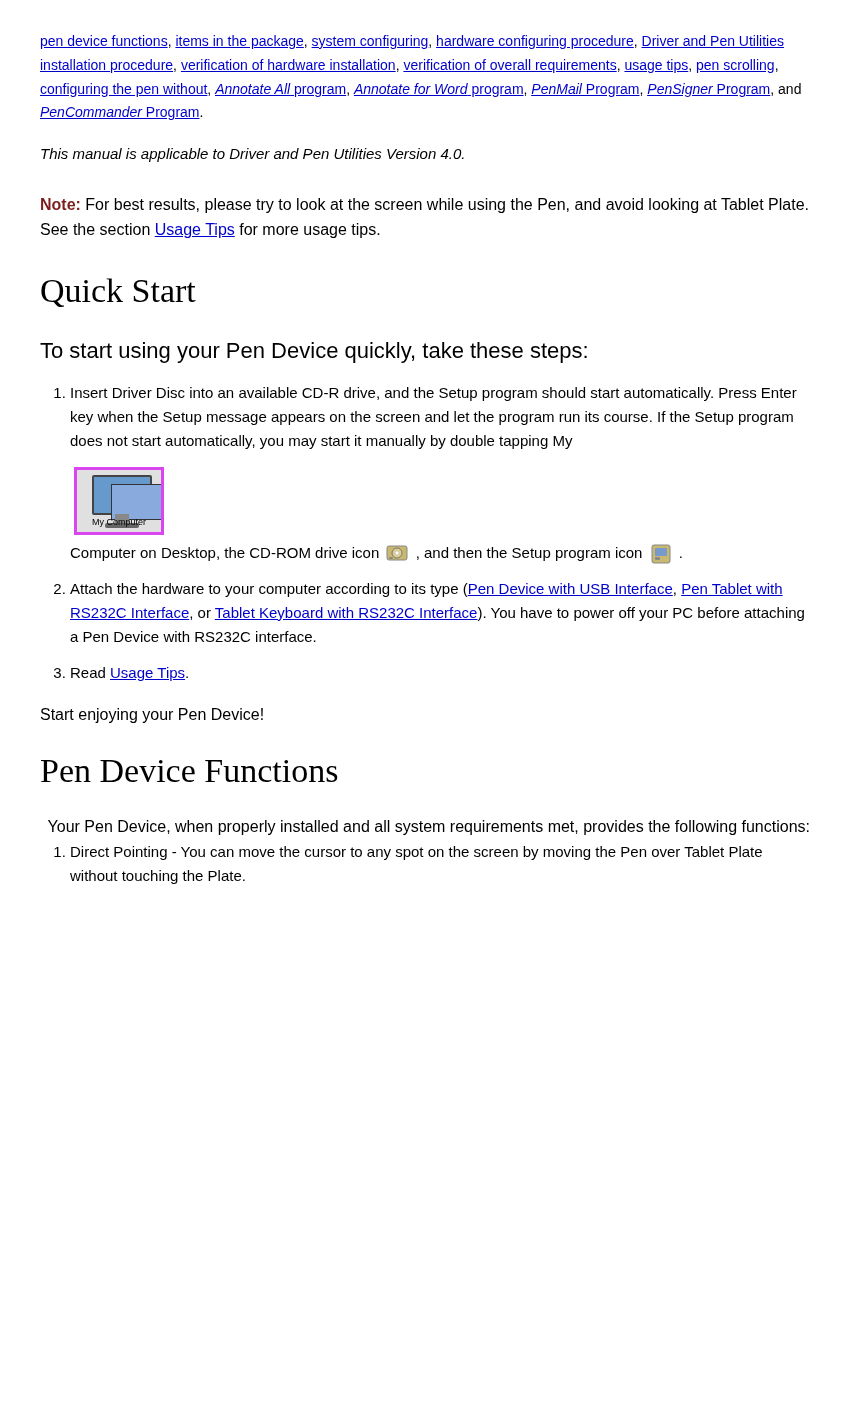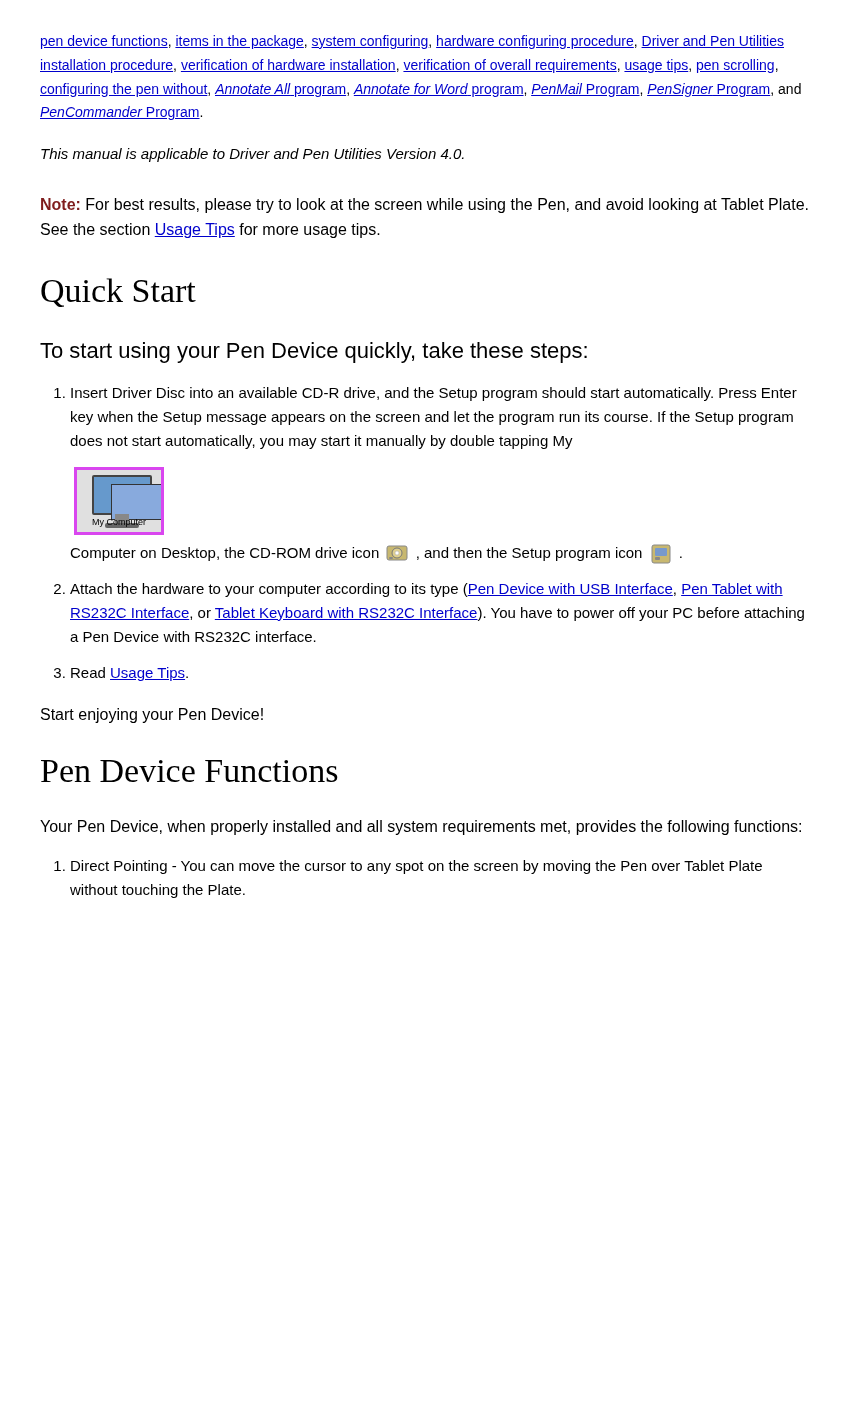--- a/index.html
+++ b/index.html
@@ -137,22 +137,22 @@
       font-size: 16px;
       font-family: Arial, sans-serif;
       margin-bottom: 18px;
     }
     .pen-device-section {
       margin-top: 8px;
     }
     .pen-device-intro {
       font-size: 16px;
       font-family: Arial, sans-serif;
-      margin-bottom: 14px;
       line-height: 1.6;
+      text-align: right;
     }
     .step-image-row {
       display: flex;
       align-items: flex-end;
       margin: 8px 0 4px 0;
     }
   </style>
 </head>
 <body>
 

